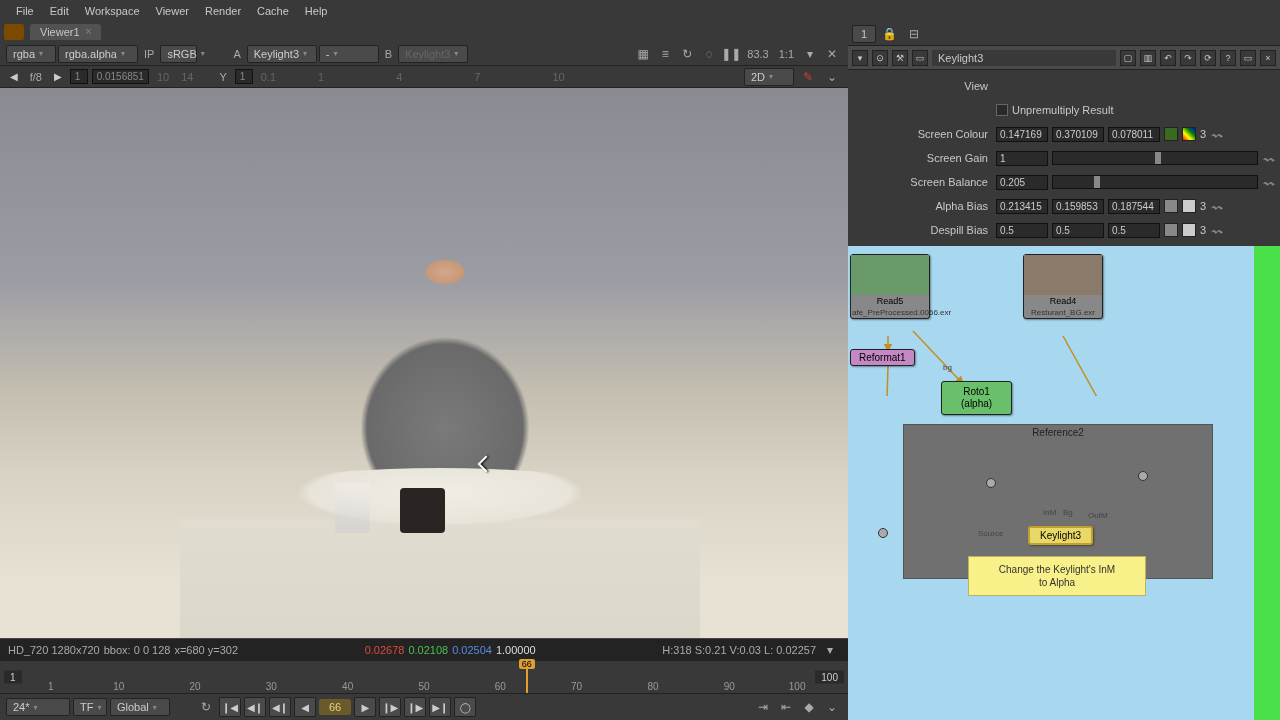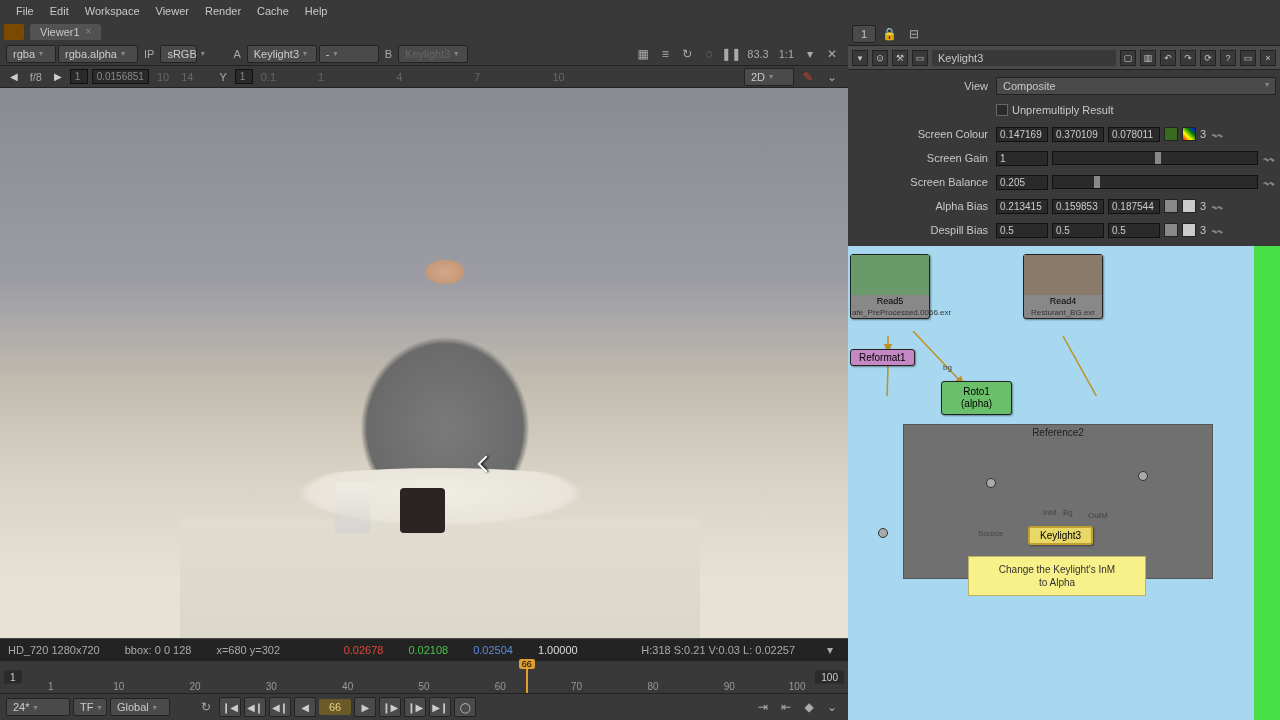--- a/index.html
+++ b/index.html
@@ -22,21 +22,21 @@
 .arrow{color:#ccc;padding:0 4px;font-size:10px}
 .numbox{background:#2a2a2a;border:1px solid #111;padding:1px 4px;font-size:10px;color:#888;min-width:55px}
 .viewport{flex:1;position:relative;background:#3a3a3a;overflow:hidden}
 .viewport-img{position:absolute;inset:0;background:linear-gradient(180deg,#8a8a92 0%,#9c9ca4 35%,#c4beb0 55%,#d8d2c4 70%,#e8e2d4 90%);}
 .person{position:absolute;left:320px;top:130px;width:250px;height:300px;background:radial-gradient(ellipse 80px 50px at 50% 18%,#d4a888 0%,#c49878 24%,transparent 25%),radial-gradient(ellipse 130px 140px at 50% 70%,#7a7a7a 0%,#6a6a6a 60%,transparent 65%)}
 .table{position:absolute;left:180px;top:380px;width:520px;height:250px;background:radial-gradient(ellipse 260px 60px at 50% 10%,#f0ede4 0%,#e8e4da 50%,transparent 55%),linear-gradient(180deg,transparent 0%,transparent 20%,#e0dcd0 21%,#d8d4c8 100%);border-radius:50% 50% 0 0 / 20% 20% 0 0}
 .mug{position:absolute;left:400px;top:400px;width:45px;height:45px;background:#2a2522;border-radius:4px}
 .glass{position:absolute;left:335px;top:395px;width:35px;height:50px;background:linear-gradient(180deg,rgba(255,255,255,0.2),rgba(200,200,210,0.4));border-radius:2px}
 .cursor{position:absolute;left:480px;top:370px;width:12px;height:16px;z-index:10}
 .cursor::before{content:"";position:absolute;border-left:2px solid white;border-top:2px solid white;width:10px;height:10px;transform:rotate(-45deg);filter:drop-shadow(1px 1px 1px black)}
-.statusbar{height:22px;background:#232323;display:flex;align-items:center;padding:0 8px;gap:25px;font-size:11px;color:#aaa;border-top:1px solid #444}
+.statusbar{height:22px;background:#232323;display:flex;align-items:center;padding:0 8px;gap:4px;font-size:11px;color:#aaa;border-top:1px solid #444}
 .statusbar .r{color:#e04a3a}.statusbar .g{color:#4ac04a}.statusbar .b{color:#5a8ae0}.statusbar .a{color:#ddd}
 .timeline{height:60px;background:#393939;display:flex;flex-direction:column}
 .timeline-track{flex:1;position:relative;background:#393939;border-top:1px solid #222;border-bottom:1px solid #222}
 .tl-lbl{position:absolute;top:2px;font-size:10px;color:#999;transform:translateX(-50%)}
 .tl-frame{position:absolute;background:#2a2a2a;padding:1px 6px;font-size:10px;color:#ccc;top:50%;transform:translateY(-50%)}
 .playhead{position:absolute;top:0;bottom:0;width:2px;background:#e0a030}
 .playhead-flag{position:absolute;top:-2px;left:50%;transform:translateX(-50%);background:#e0a030;color:#000;font-size:9px;padding:0 3px;border-radius:2px}
 .playbar{height:26px;background:#393939;display:flex;align-items:center;padding:0 6px;gap:3px}
 .pbtn{width:22px;height:20px;background:#4a4a4a;border:1px solid #222;display:flex;align-items:center;justify-content:center;font-size:10px;color:#ccc;border-radius:2px;cursor:pointer}
 .frame-disp{background:#6a5a2a;color:#e8d080;padding:2px 10px;font-size:11px;border-radius:2px}
@@ -229,21 +229,20 @@
       <span class="sq">↶</span>
       <span class="sq">↷</span>
       <span class="sq">⟳</span>
       <span class="sq">?</span>
       <span class="sq">▭</span>
       <span class="sq">×</span>
     </div>
     <div class="prop-body">
       <div class="prop-row">
         <div class="prop-label">View</div>
-        <div class="prop-dd">Composite</div>
       </div>
       <div class="prop-row">
         <div class="prop-label"></div>
         <span class="chk"></span>
         <span>Unpremultiply Result</span>
       </div>
       <div class="prop-row">
         <div class="prop-label">Screen Colour</div>
         <input class="num-input" value="0.147169" style="">
         <input class="num-input" value="0.370109" style="">

